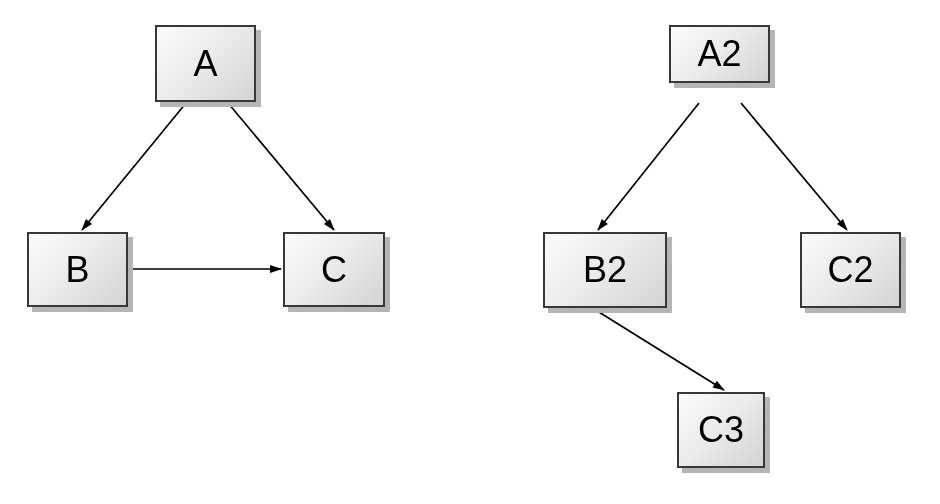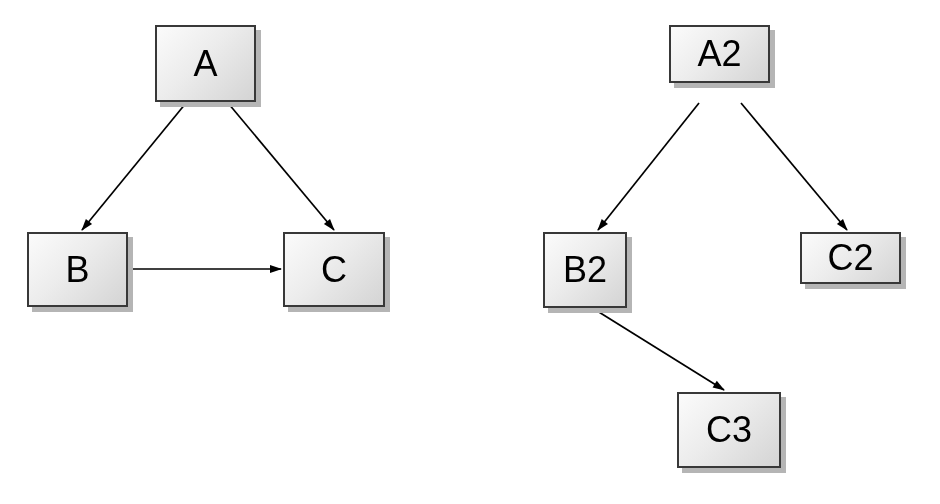--- a/index.html
+++ b/index.html
@@ -71,23 +71,23 @@
   <div class="node" style="left:27px; top:232px; width:101px; height:75px;">
     <span class="node-label">B</span>
   </div>
   <div class="node" style="left:283px; top:232px; width:102px; height:75px;">
     <span class="node-label">C</span>
   </div>
 
   <div class="node" style="left:669px; top:25px; width:101px; height:58px;">
     <span class="node-label">A2</span>
   </div>
-  <div class="node" style="left:543px; top:232px; width:84px; height:76px;">
+  <div class="node" style="left:543px; top:232px; width:124px; height:76px;">
     <span class="node-label">B2</span>
   </div>
-  <div class="node" style="left:800px; top:232px; width:101px; height:52px;">
+  <div class="node" style="left:800px; top:232px; width:101px; height:76px;">
     <span class="node-label">C2</span>
   </div>
-  <div class="node" style="left:677px; top:392px; width:104px; height:76px;">
+  <div class="node" style="left:677px; top:392px; width:88px; height:76px;">
     <span class="node-label">C3</span>
   </div>
 
 </div>
 
 </body></html>

